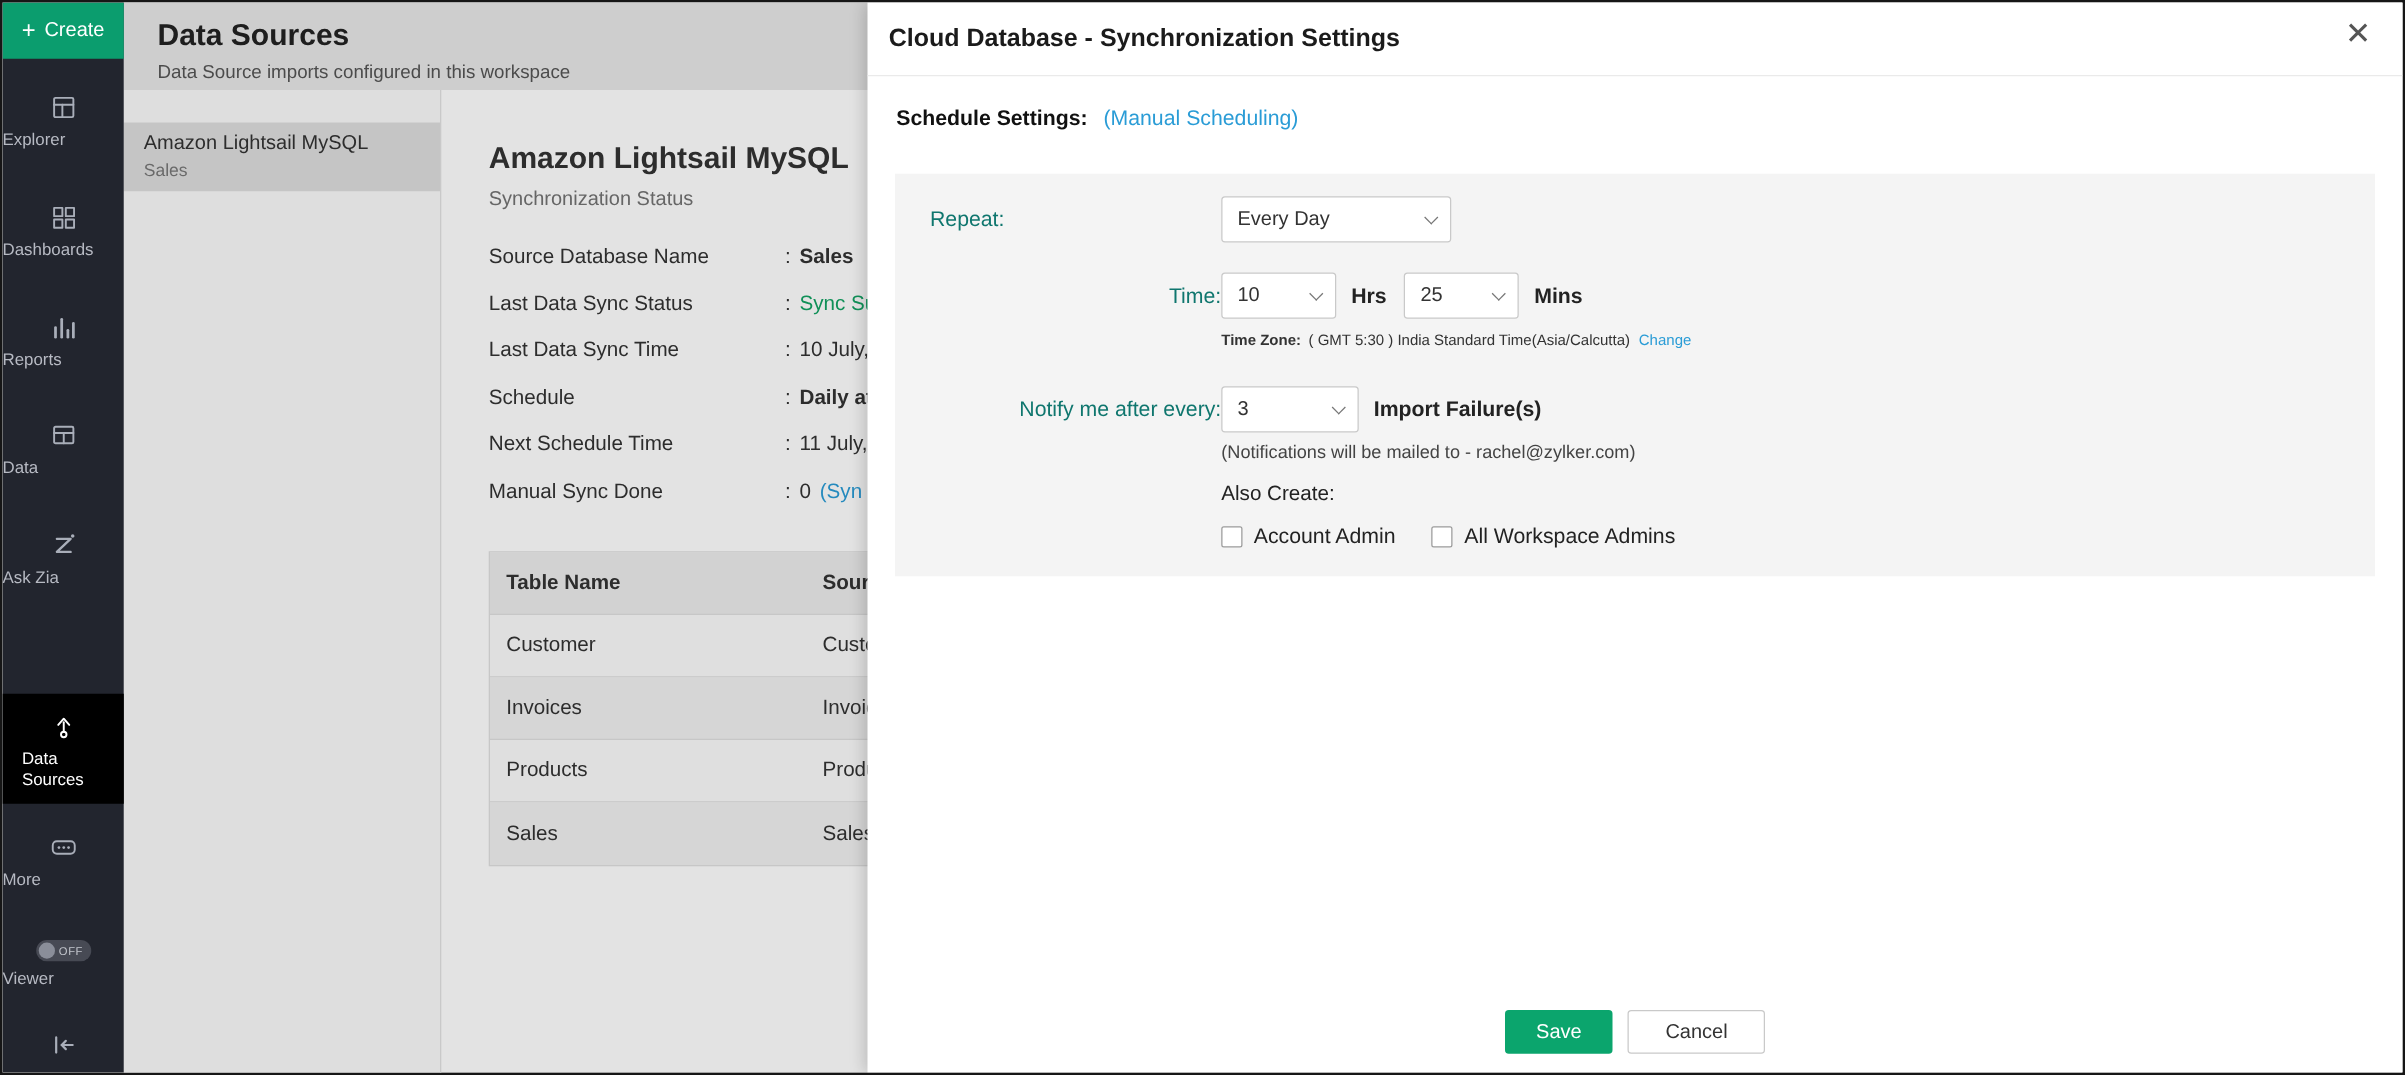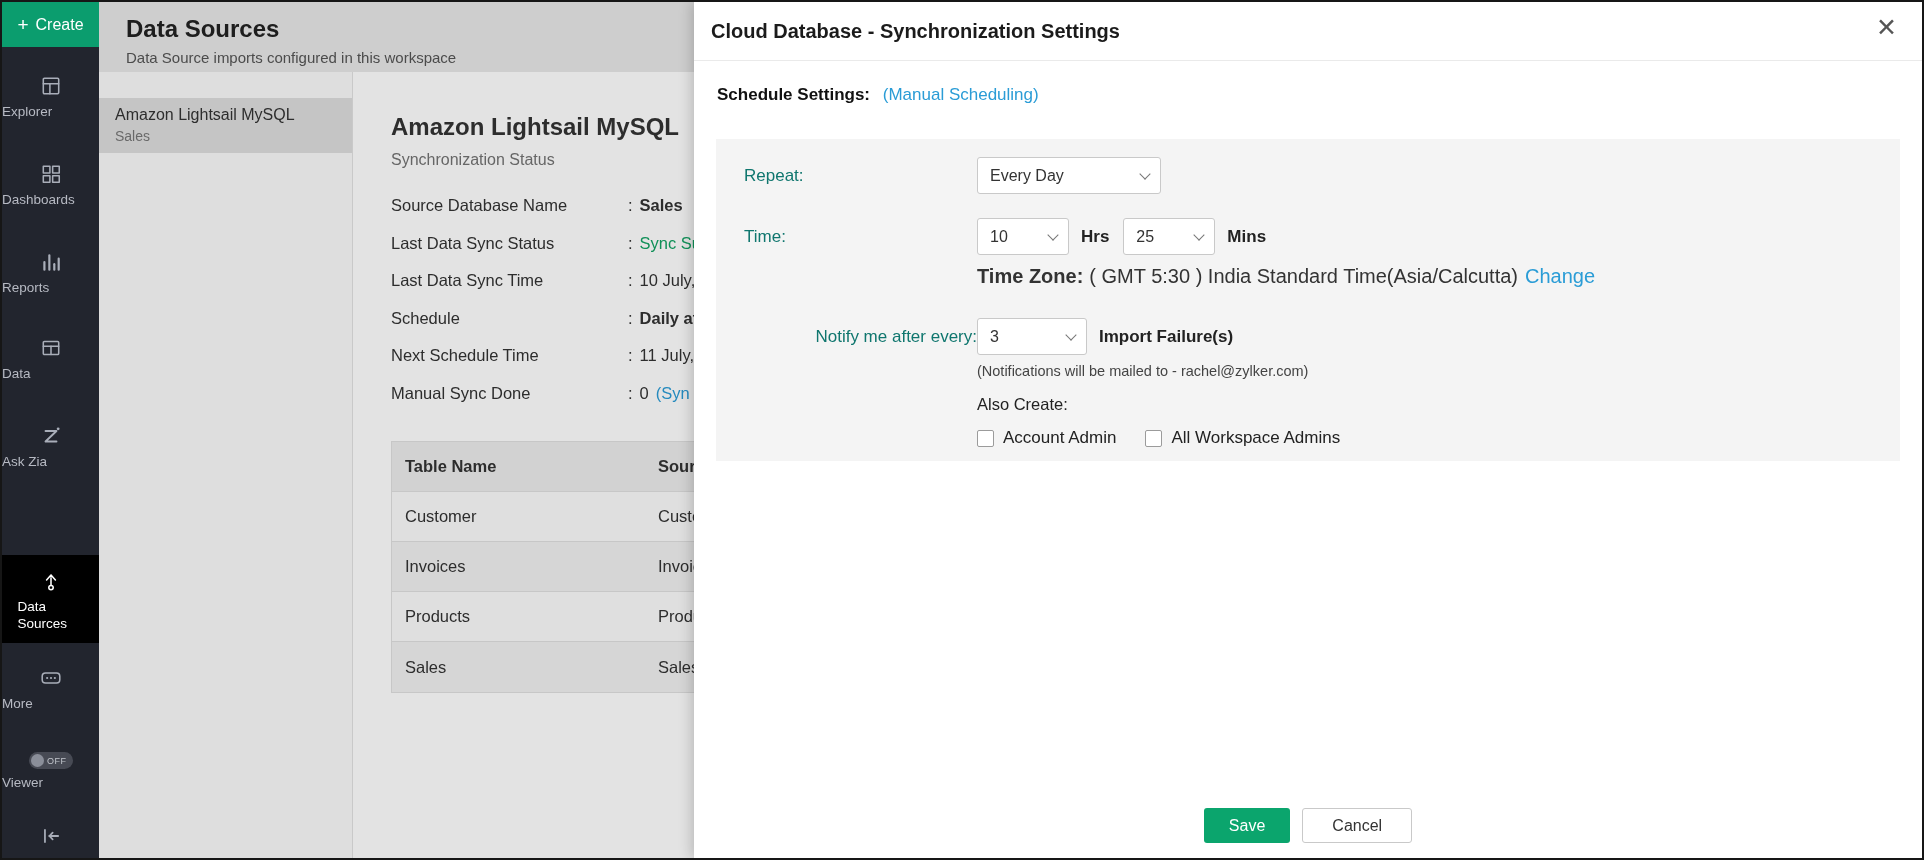--- a/index.html
+++ b/index.html
@@ -66,28 +66,28 @@
   .modal { position:absolute; left:692px; top:0; right:0; bottom:0; background:#fff; z-index:100; box-shadow:-3px 0 12px rgba(0,0,0,0.18); }
   .modal-header { height:59px; border-bottom:1px solid #eaeaea; position:relative; }
   .modal-title { line-height:59px; padding-left:17px; font-size:20px; font-weight:bold; color:#1b1b1b; }
   .modal-close { position:absolute; right:25px; top:13px; font-size:25px; color:#555; cursor:pointer; line-height:1; }
   .modal-body { padding-top:24px; }
   .sched-row { margin-left:23px; font-size:17px; color:#111; }
   .sched-label { font-weight:bold; }
   .sched-link { color:#2a9cd6; margin-left:8px; cursor:pointer; }
   .form-box { margin:34px 22px 0 22px; background:#f4f4f4; padding:18px 0 0 28px; height:322px; }
   .f-row { display:flex; align-items:center; min-height:37px; }
-  .f-row2 { margin-top:24px; }
+  .f-row2 { margin-top:24px;text-align:right; }
   .f-row3 { margin-top:30px;text-align:right; }
   .f-label { width:233px; font-size:17px; color:#0f766e; }
   .select { display:inline-flex; align-items:center; justify-content:space-between; background:#fff; border:1px solid #c9c9c9; border-radius:3px; height:37px; padding:0 11px 0 12px; font-size:16px; color:#333; cursor:pointer; }
   .w-repeat { width:184px; } .w-hrs { width:92px; } .w-mins { width:92px; } .w-notify { width:110px; }
   .chev { width:8px; height:8px; border-right:1.6px solid #777; border-bottom:1.6px solid #777; transform:rotate(45deg); margin:-4px 0 0 10px; flex:none; }
   .unit { font-size:17px; font-weight:bold; color:#222; margin:0 14px 0 12px; }
-  .tz-line { margin:10px 0 14px 233px; font-size:20px; color:#333; }
+  .tz-line { margin:10px 0 14px 233px; font-size:12px; color:#333; }
   .tz-bold { font-weight:bold; margin-right:6px; }
   .tz-link { color:#2a9cd6; margin-left:7px; cursor:pointer; }
   .note { margin:8px 0 0 233px; font-size:14.5px; color:#444; }
   .also { margin:16px 0 0 233px; font-size:16.5px; color:#222; }
   .checks { margin:14px 0 0 233px; display:flex; align-items:center; font-size:17px; color:#222; }
   .checkbox { width:17px; height:17px; border:1px solid #9b9b9b; border-radius:2px; background:#fff; margin-right:9px; cursor:pointer; flex:none; }
   .check-group2 { margin-left:29px; display:flex; align-items:center; }
   .check-group1 { display:flex; align-items:center; }
   .modal-footer { position:absolute; bottom:15px; left:0; right:0; display:flex; justify-content:center; gap:12px; }
   .btn { height:35px; font-size:16px; border-radius:3px; cursor:pointer; font-family:inherit; }

